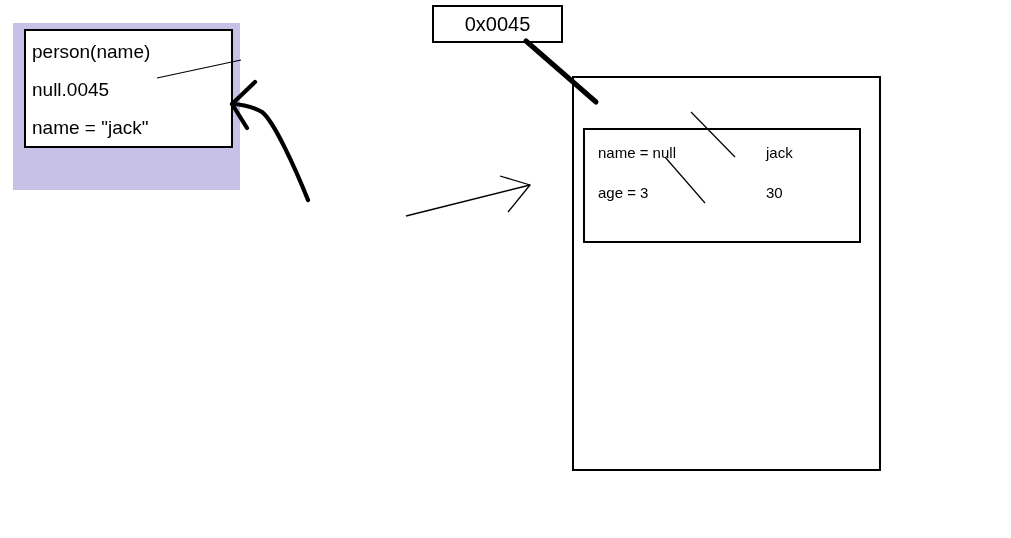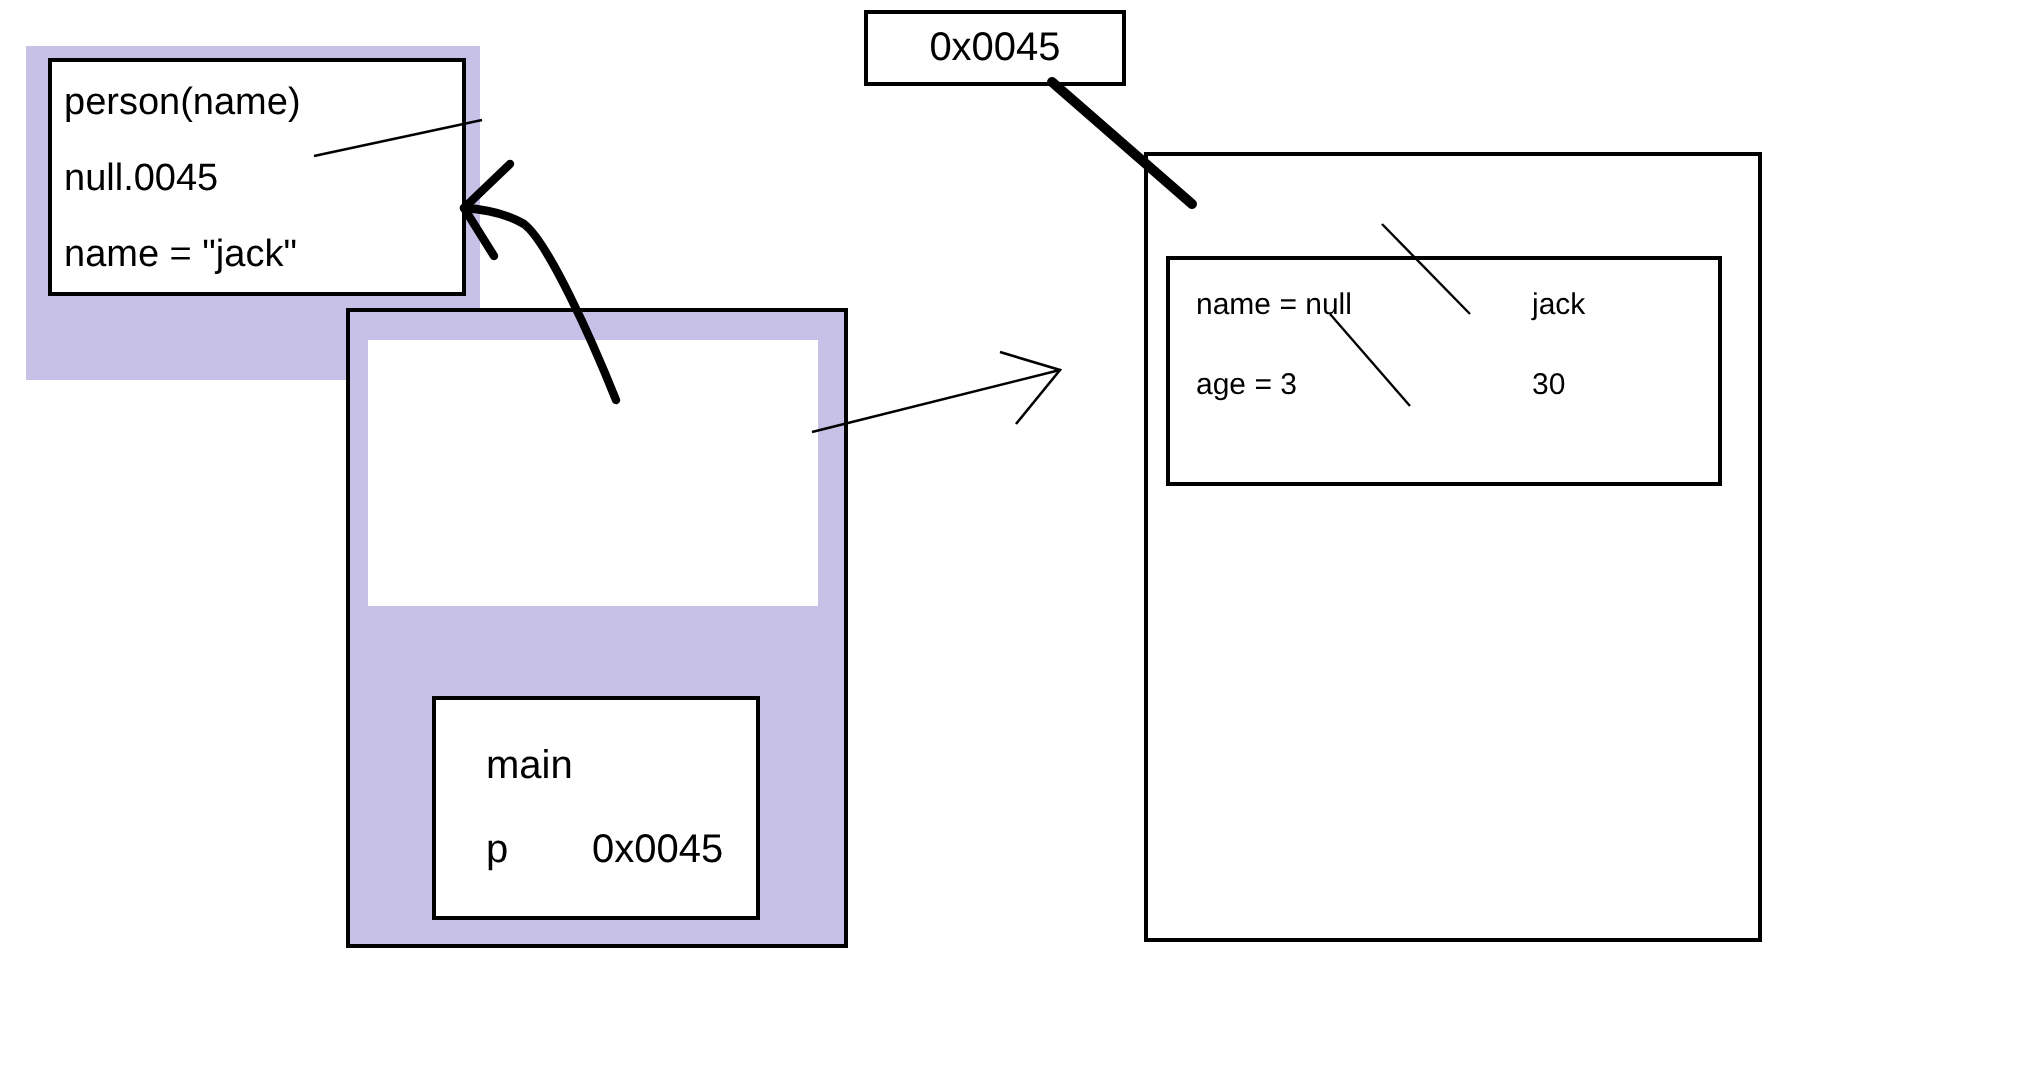--- a/index.html
+++ b/index.html
@@ -95,29 +95,20 @@
       <div class="line">person(name)</div>
       <div class="line">null.0045</div>
       <div class="line">name = "jack"</div>
     </div>
   </div>
 
   <div class="abs address-box">
     <span>0x0045</span>
   </div>
 
-  <div class="abs stack-frame">
-    <div class="empty-slot"></div>
-    <div class="main-box">
-      <div class="line">main</div>
-      <div class="line row2">
-        <span class="var-name">p</span><span>0x0045</span>
-      </div>
-    </div>
-  </div>
 
   <div class="abs heap-box">
     <div class="fields-box">
       <div class="field-row">
         <span class="field-initial">name = null</span><span>jack</span>
       </div>
       <div class="field-row">
         <span class="field-initial">age = 3</span><span>30</span>
       </div>
     </div>

